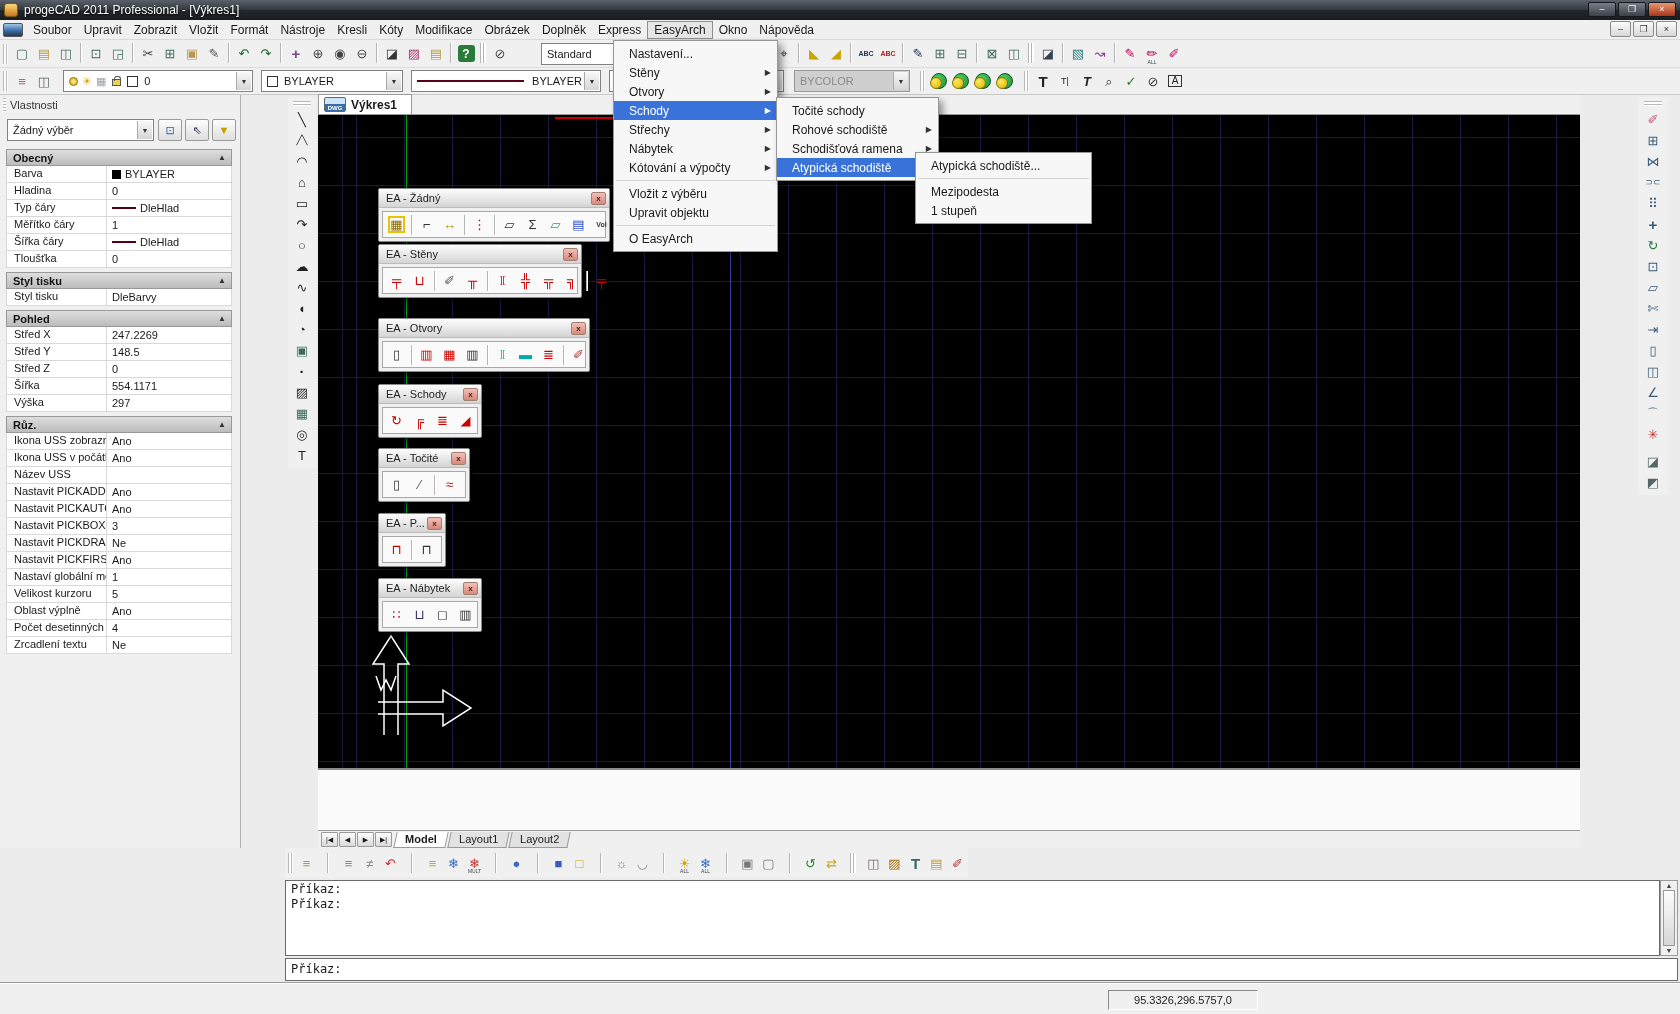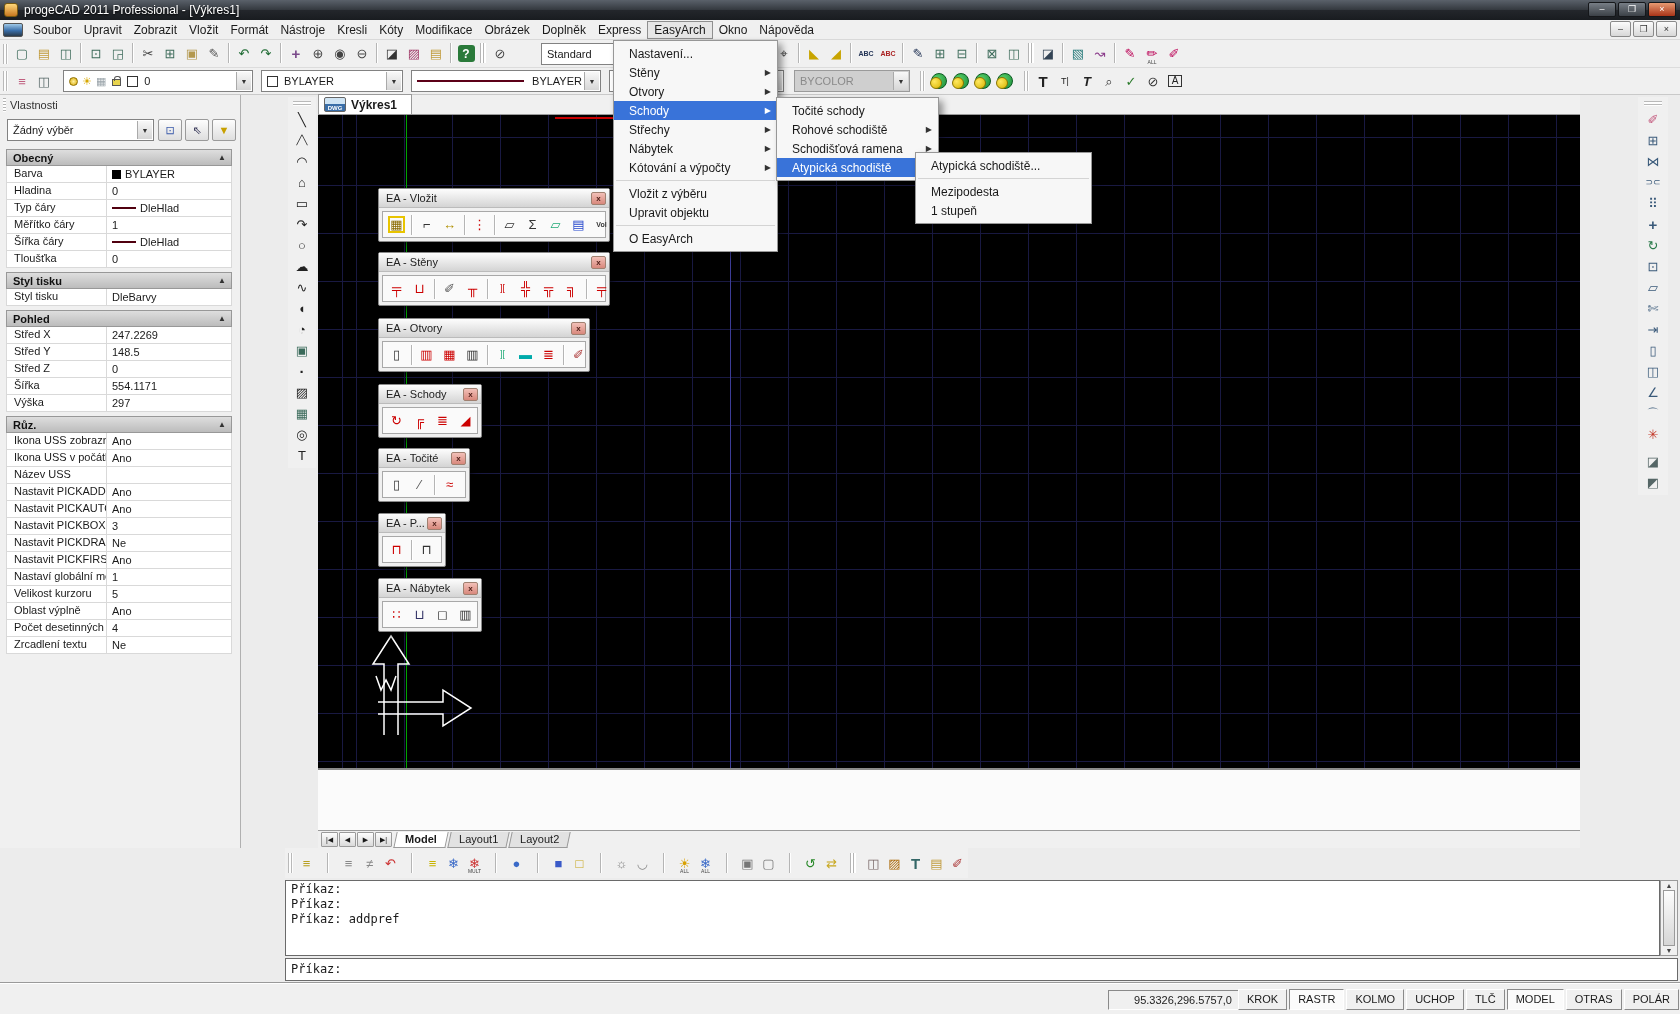--- a/index.html
+++ b/index.html
@@ -893,21 +893,21 @@
         <span class="g" style="color: rgb(85, 102, 102);">◪</span>
       </span>
 
       <span class="tbtn">
         <span class="g" style="color: rgb(85, 102, 102);">◩</span>
       </span>
     </div>
 </div>
 
 <div class="eatb" id="ea-rozne" style="left:378px;top:188px;width:232px">
-  <div class="tt"><span>EA - Vložit</span><span class="close">x</span></div>
+  <div class="tt"><span>EA - Žádný</span><span class="close">x</span></div>
   <div class="body">
       <div class="inner">
 
   <span class="tbtn ylwbox">
           <span class="g" style="color: rgb(138, 106, 0);">▦</span>
         </span>
         <span class="tbtn sep"></span>
         <span class="tbtn">
           <span class="g" style="color: rgb(51, 51, 51);">⌐</span>
         </span>
@@ -931,21 +931,21 @@
         <span class="tbtn">
           <span class="g" style="color: rgb(34, 68, 204);">▤</span>
         </span>
         <span class="tbtn txt">
           <span class="g" style="color: rgb(51, 51, 51);">Vol</span>
         </span>
       </div>
     </div>
 </div>
 
-<div class="eatb" id="ea-steny" style="left:378px;top:252px;width:232px">
+<div class="eatb" id="ea-steny" style="left:378px;top:244px;width:204px">
   <div class="tt"><span>EA - Stěny</span><span class="close">x</span></div>
   <div class="body">
       <div class="inner">
 
   <span class="tbtn">
           <span class="g" style="color: rgb(204, 0, 0);">╤</span>
         </span>
         <span class="tbtn">
           <span class="g" style="color: rgb(204, 0, 0);">⊔</span>
         </span>
@@ -1314,44 +1314,25 @@
       <span class="tbtn">
         <span class="g" style="color: rgb(170, 51, 51);">✐</span>
       </span>
     </div>
 </div>
 
 <div id="cmdhist">
 
 <div class="cline">Příkaz:</div>
     <div class="cline">Příkaz:</div>
-    <div class="cline">Příkaz: addpref</div>
   </div>
 <div id="cmdscroll">
   <span>▲</span>
   <span class="thumb"></span>
   <span>▼</span>
 </div>
 <div id="cmdinput">
   <span>Příkaz:</span>
 </div>
 
 <div id="statusbar">
   <div id="coordbox">95.3326,296.5757,0</div>
-  <div id="toggles">
-
-      <span class="sbtn">KROK</span>
-
-      <span class="sbtn pressed">RASTR</span>
-
-      <span class="sbtn">KOLMO</span>
-
-      <span class="sbtn">UCHOP</span>
-
-      <span class="sbtn">TLČ</span>
-
-      <span class="sbtn pressed">MODEL</span>
-
-      <span class="sbtn">OTRAS</span>
-
-      <span class="sbtn">POLÁR</span>
-    </div>
 </div>
 
 </body></html>

